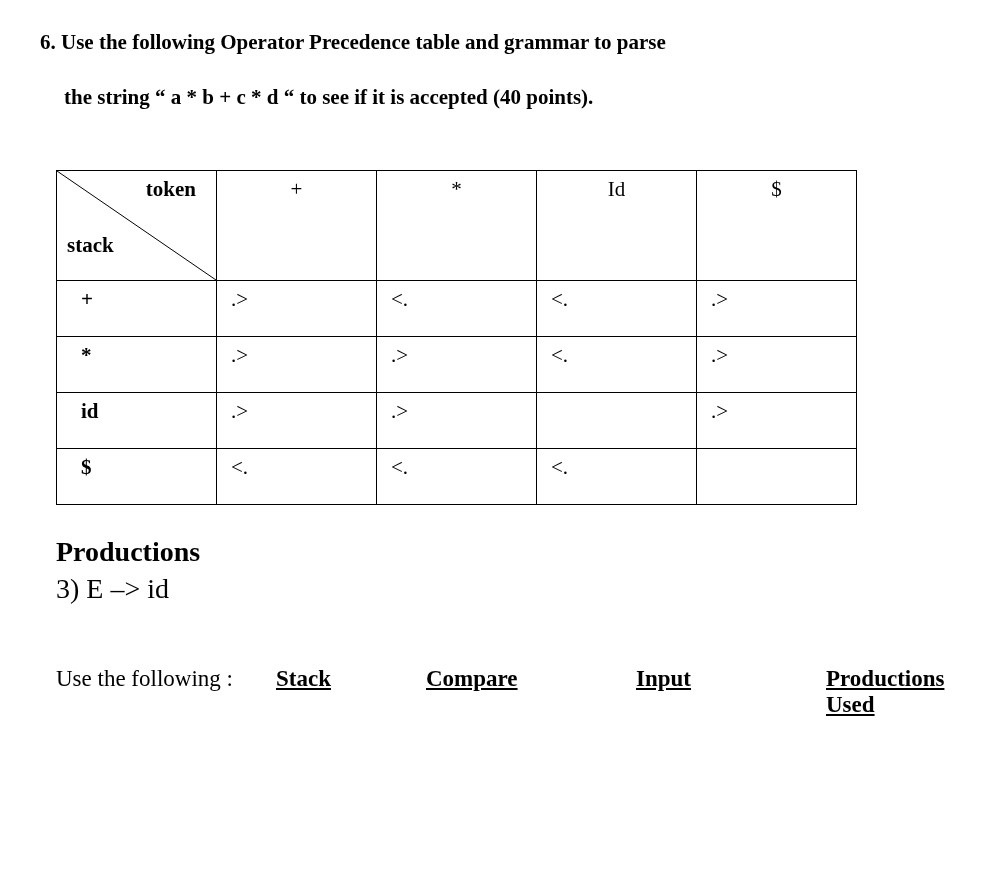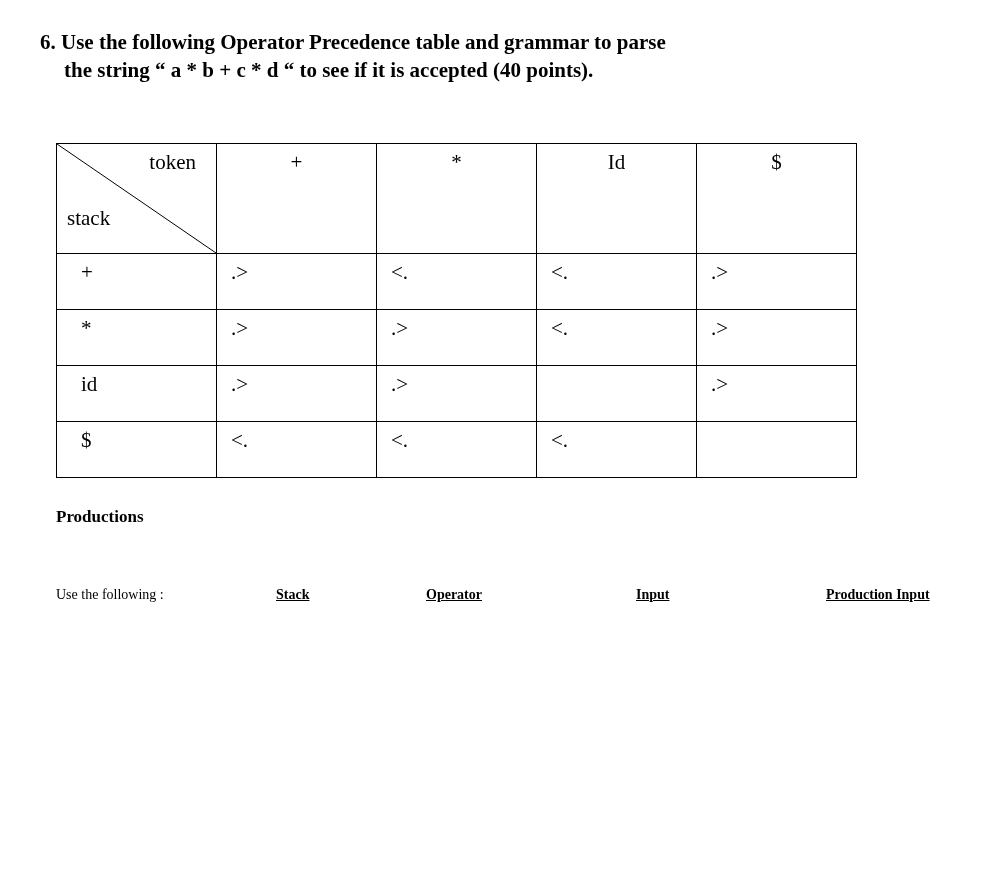--- a/index.html
+++ b/index.html
@@ -16,20 +16,21 @@
     padding: 28px 28px 20px 40px;
     position: relative;
   }
   .question {
     font-weight: bold;
     font-size: 21px;
     line-height: 1.35;
   }
   .question .line2 {
     padding-left: 24px;
+    margin-top: 27px;
   }
 
   
   table.prec {
     border-collapse: collapse;
     margin-top: 58px;
     margin-left: 16px;
     font-size: 21px;
   }
   table.prec td {
@@ -37,21 +38,21 @@
     text-align: center;
     vertical-align: top;
     padding: 6px 8px;
     box-sizing: border-box;
   }
   table.prec td.row-head {
     text-align: left;
     padding-left: 24px;
   }
   
-  .c0 { width: 160px; }
+  .c0 { width: 160px; font-weight: bold; }
   .c1 { width: 160px; }
   .c2 { width: 160px; }
   .c3 { width: 160px; }
   .c4 { width: 160px; }
   
   .hdr { height: 110px; }
   .body-row td { height: 56px; }
 
   
   .diag {
@@ -72,32 +73,32 @@
     position: absolute;
     top: 0; left: 0;
     width: 100%; height: 100%;
     pointer-events: none;
   }
 
   
   .prods {
     margin-top: 28px;
     margin-left: 16px;
-    font-size: 17px;
+    font-size: 28px;
     line-height: 1.35;
   }
   .prods .title {
     font-weight: bold;
   }
 
   
   .trace {
     margin-top: 58px;
     margin-left: 16px;
-    font-size: 14px;
+    font-size: 23px;
     display: flex;
     align-items: baseline;
   }
   .trace .lead {
     width: 220px;
   }
   .trace .col {
     font-weight: bold;
     text-decoration: underline;
   }
@@ -166,23 +167,24 @@
       <td class="c1 lt-cell">&lt;.</td>
       <td class="c2 lt-cell">&lt;.</td>
       <td class="c3 lt-cell">&lt;.</td>
       <td class="c4"></td>
     </tr>
   </tbody>
     </table>
 
   <div class="prods">
     <div class="title">Productions</div>
+    <div>3) E –&gt;    id</div>
   </div>
 
   <div class="trace">
     <span class="lead">Use  the following :</span>
     <span class="col c-stack">Stack</span>
-    <span class="col c-compare">Operator</span>
+    <span class="col c-compare">Compare</span>
     <span class="col c-input">Input</span>
-    <span class="col c-prod">Production Input</span>
+    <span class="col c-prod">Productions Used</span>
   </div>
 
 </div>
 
 </body></html>

